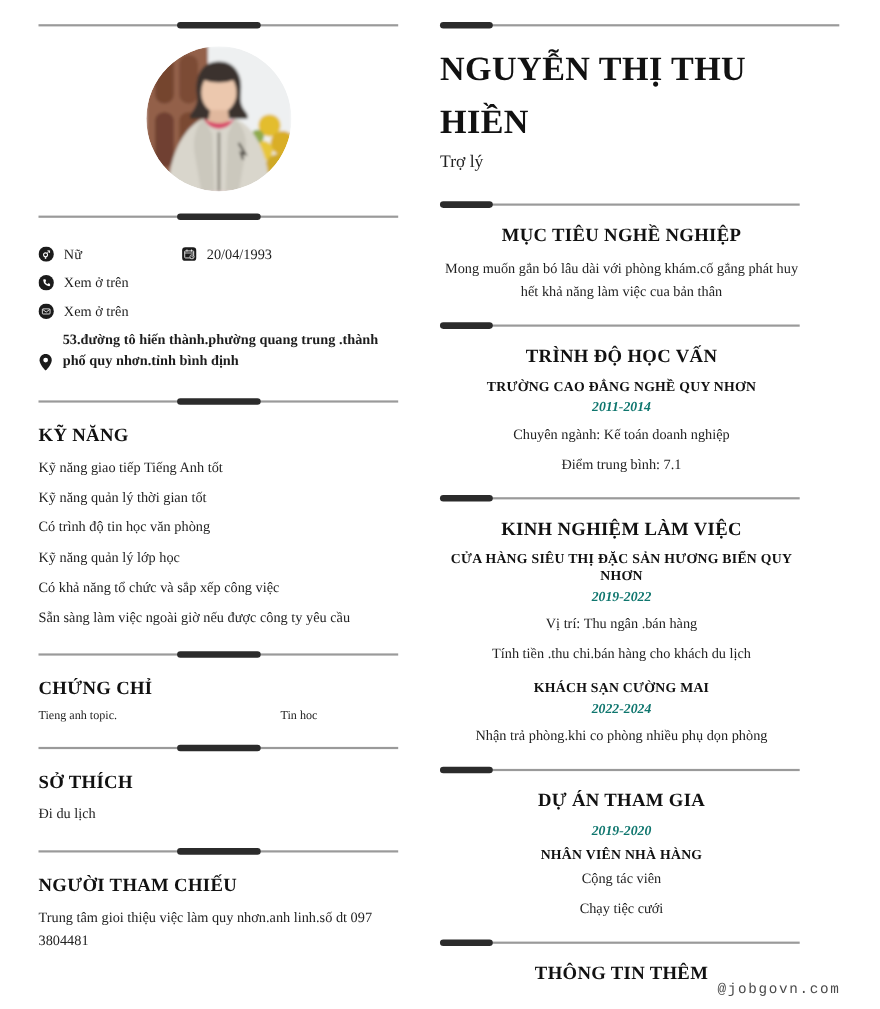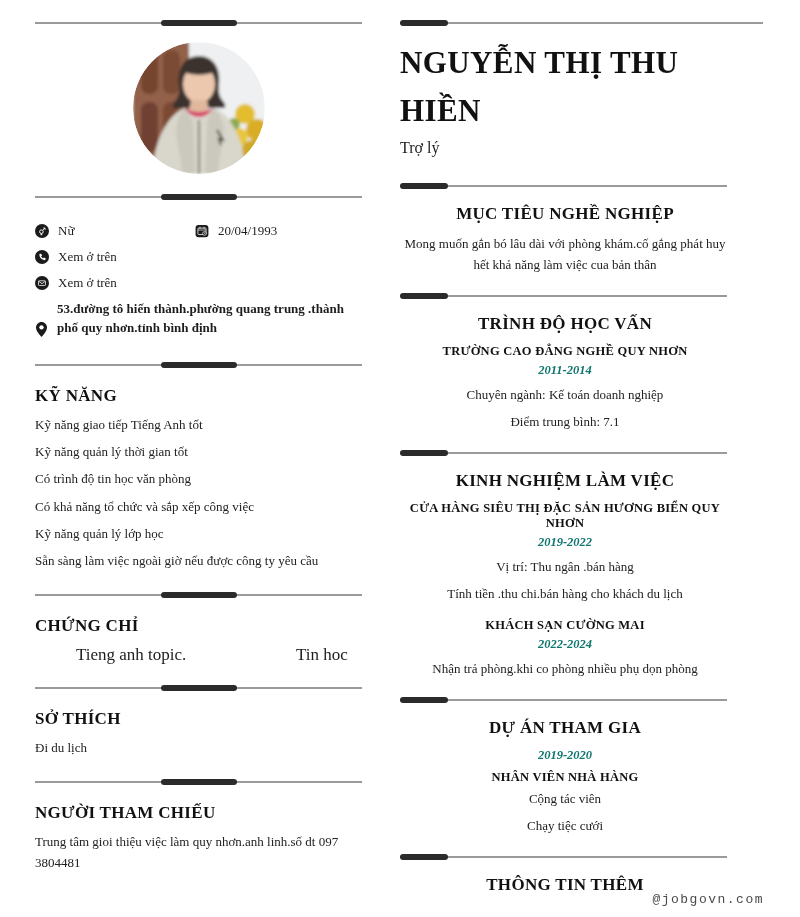--- a/index.html
+++ b/index.html
@@ -27,31 +27,31 @@
 
   
   .photo-wrap { display:flex; justify-content:center; margin: 16px 0 20px; }
   .photo { width:132px; height:132px; border-radius:50%; overflow:hidden; flex:0 0 auto; }
   .photo svg { display:block; }
 
   .personal { margin: 22px 0 24px; font-size: 13px; }
   .prow { display:flex; align-items:center; margin-bottom: 8px; min-height: 18px; }
   .prow.addr { align-items:flex-end;font-weight:bold; }
   .pcell { display:flex; align-items:center; }
-  .pcell.w150 { width: 160px; }
+  .pcell.w150 { width: 130px; }
   .picon { width:14px; height:14px; display:inline-flex; margin-right:9px; flex:0 0 auto; }
   .picon.pin { height:17px; width:13px; }
   .picon svg { width:100%; height:100%; display:block; }
   .addr .ptext { line-height: 1.45; }
 
   h2 { font-size: 17px; font-weight: 700; letter-spacing: .3px; color:#111; }
   .col-left section { margin: 18px 0 20px; }
   .col-left section h2 { margin-bottom: 9px; }
   .col-left p { font-size: 13px; line-height: 1.6; margin-bottom: 6.5px; color:#222; }
-  .cert-row { position: relative; font-size: 17px; margin-top: 8px; margin-left: 41px; }
+  .cert-row { position: relative; font-size: 11px; margin-top: 8px; }
   .cert-2 { position: absolute; left: 220px; top: 0; }
 
   
   .col-right h1 {
     font-size: 31px; font-weight: 700; line-height: 1.55;
     letter-spacing: .4px; margin: 13px 0 0; color:#111;
   }
   .jobtitle { font-size: 16px; margin: 4px 0 26px; color:#222; }
   .col-right section { margin: 15px 0 17px; text-align: center; }
   .col-right section h2 { margin-bottom: 10px; }
@@ -172,22 +172,22 @@
         </div>
       </div>
 
       <div class="divider-c"></div>
 
       <section>
         <h2>KỸ NĂNG</h2>
         <p>Kỹ năng giao tiếp Tiếng Anh tốt</p>
         <p>Kỹ năng quản lý thời gian tốt</p>
         <p>Có trình độ tin học văn phòng</p>
+        <p>Kỹ năng quản lý lớp học</p>
         <p>Có khả năng tổ chức và sắp xếp công việc</p>
-        <p>Kỹ năng quản lý lớp học</p>
         <p>Sẵn sàng làm việc ngoài giờ nếu được công ty yêu cầu</p>
       </section>
 
       <div class="divider-c"></div>
 
       <section>
         <h2>CHỨNG CHỈ</h2>
         <div class="cert-row">
           <span>Tieng anh topic.</span>
           <span class="cert-2">Tin hoc</span>

